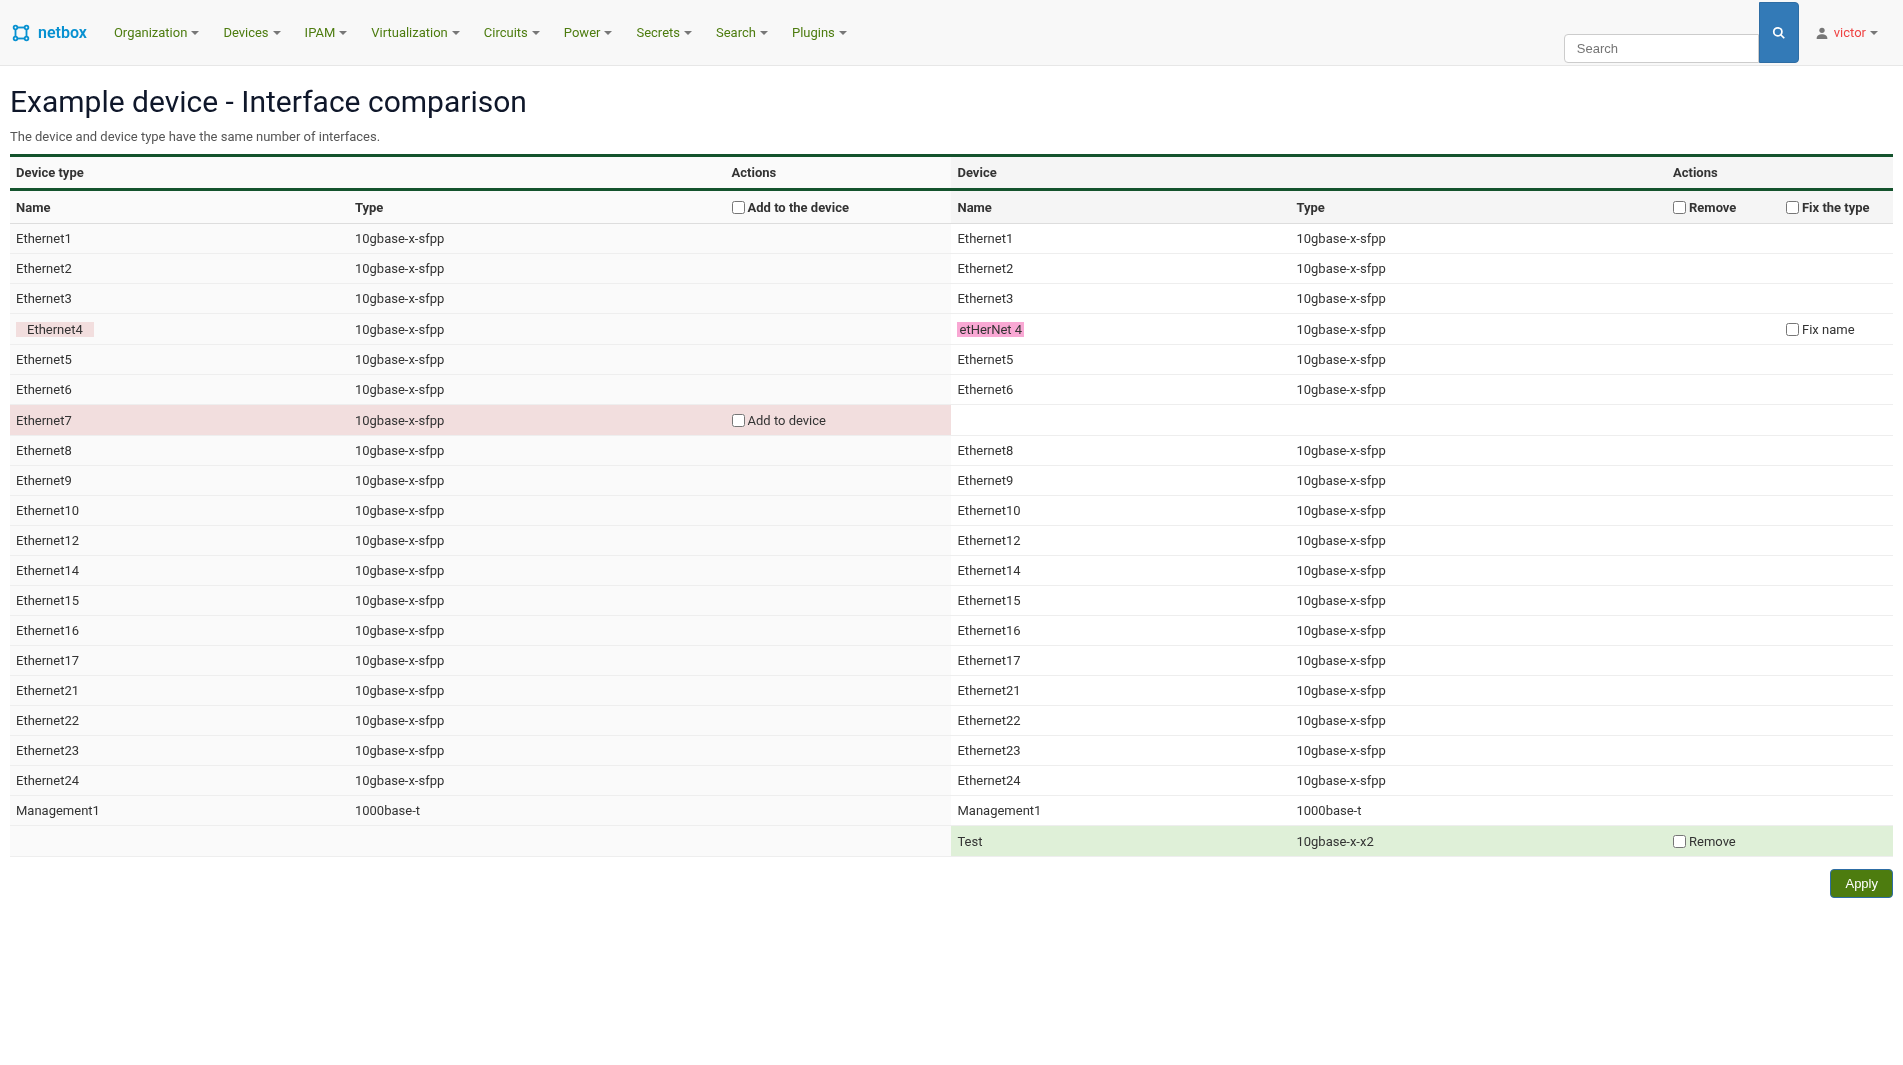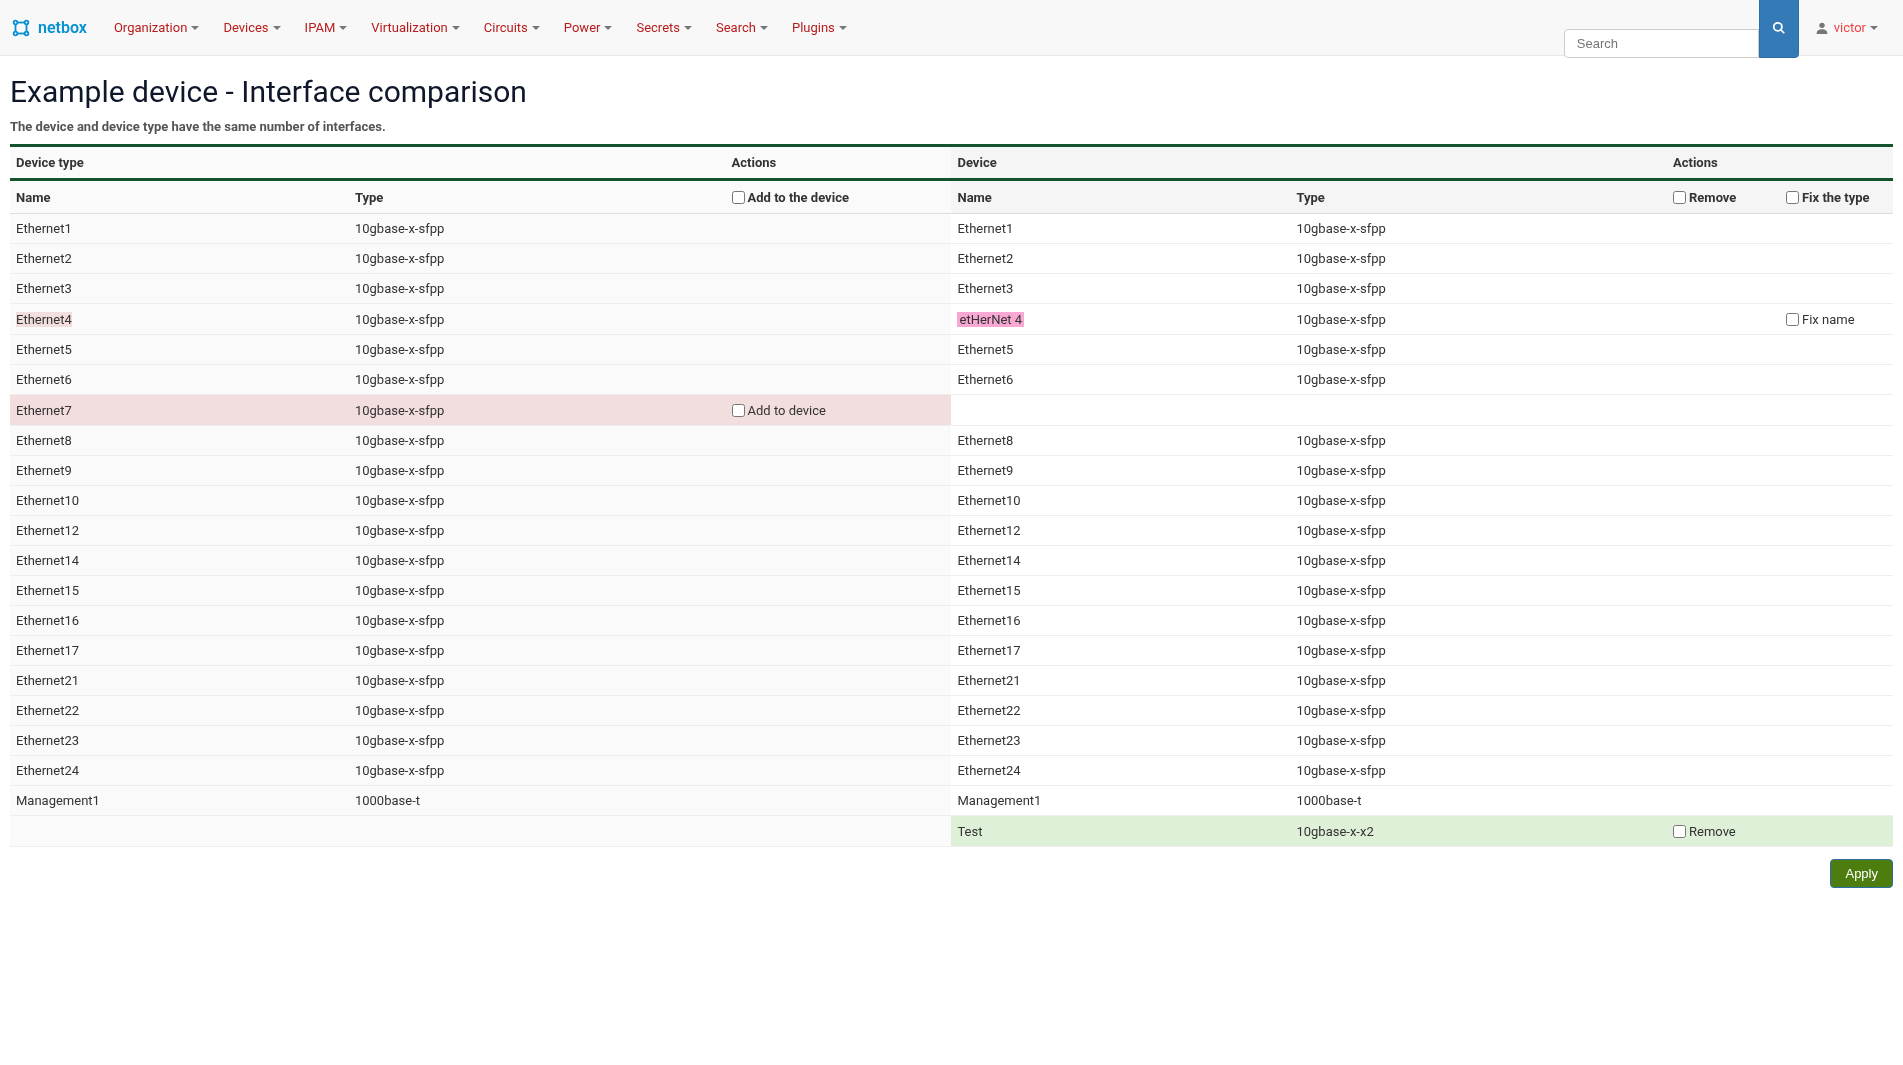--- a/index.html
+++ b/index.html
@@ -1,40 +1,40 @@
 <!DOCTYPE html>
 <html><head>
 <meta charset="utf-8">
 <style>
 * { box-sizing: border-box; margin: 0; padding: 0; }
 body { font-family: -apple-system, BlinkMacSystemFont, "Segoe UI", Roboto, "Helvetica Neue", Arial, sans-serif; font-size: 13px; color: #333; background: #fff; }
-.navbar { display: flex; align-items: center; background: #f8f8f8; border-bottom: 1px solid #e7e7e7; padding: 0 10px; height: 56px; }
+.navbar { display: flex; align-items: center; background: #f8f8f8; border-bottom: 1px solid #e7e7e7; padding: 0 10px; height: 66px; }
 .navbar-brand { display: flex; align-items: center; color: #0891d1; font-weight: 600; font-size: 16px; text-decoration: none; margin-right: 15px; }
 .navbar-brand svg { margin-right: 6px; }
 .nav-menu { display: flex; list-style: none; flex: 1; }
-.nav-item { padding: 14px 12px; color: #b91c1c; cursor: pointer; display: flex; align-items: center; justify-content: space-between; }
+.nav-item { padding: 14px 12px; color: #4d7c0f; cursor: pointer; display: flex; align-items: center; justify-content: space-between; }
 .nav-item .caret { margin-left: 4px; width: 0; height: 0; border-left: 4px solid transparent; border-right: 4px solid transparent; border-top: 4px solid #777; display: inline-block; }
 .nav-right { display: flex; align-items: center; }
 .search-group { display: flex; }
 .search-input { border: 1px solid #ccc; border-radius: 4px 0 0 4px; padding: 6px 12px; width: 195px; font-size: 13px; margin-top: 32px; }
 .search-btn { background: #337ab7; border: 1px solid #2e6da4; color: #fff; border-radius: 0 4px 4px 0; padding: 6px 12px; cursor: pointer; display: flex; align-items: center; }
 .user-menu { display: flex; align-items: center; color: #ef4444; padding: 0 15px; cursor: pointer; }
 .user-menu svg { margin-right: 4px; }
 .user-menu .caret { margin-left: 4px; width: 0; height: 0; border-left: 4px solid transparent; border-right: 4px solid transparent; border-top: 4px solid #777; display: inline-block; }
 .container { padding: 10px; }
 h1 { font-size: 30px; font-weight: 400; margin: 8px 0 10px 0; color: #0f172a; }
-.subtitle { font-size: 13px; color: #555; margin-bottom: 10px; font-weight: bold; }
+.subtitle { font-size: 13px; color: #555; margin-bottom: 10px; }
 table { width: 100%; border-collapse: collapse; font-size: 13px; }
 thead th { background: #f5f5f5; text-align: left; padding: 8px 6px; font-weight: 700; border-bottom: 1px solid #ddd; border-top: 3px solid #14532d; color: #333; }
 thead tr.sub th { font-weight: 700; }
 tbody td { padding: 7px 6px; border-bottom: 1px solid #eee; vertical-align: middle; }
 .left-side { background: #fafafa; }
 .highlight-red { background: #f2dede; }
 .highlight-green { background: #dff0d8; }
-.name-red { background: #f2dede; padding: 0 0; }
+.name-red { background: #f2dede; padding: 0 11px; }
 .name-green { background: #f9a8d4; padding: 0 2px; }
 .checkbox-cell { white-space: nowrap; }
 .checkbox-cell input { margin-right: 3px; vertical-align: middle; }
 .checkbox-cell label { vertical-align: middle; }
 .apply-row { display: flex; justify-content: flex-end; margin-top: 12px; }
 .apply-btn { background: #4d7c0f; border: 1px solid #2e6da4; color: #fff; border-radius: 4px; padding: 6px 14px; cursor: pointer; font-size: 13px; }
 .col-name-l { width: 18%; }
 .col-type-l { width: 20%; }
 .col-act-l { width: 12%; }
 .col-name-r { width: 18%; }

